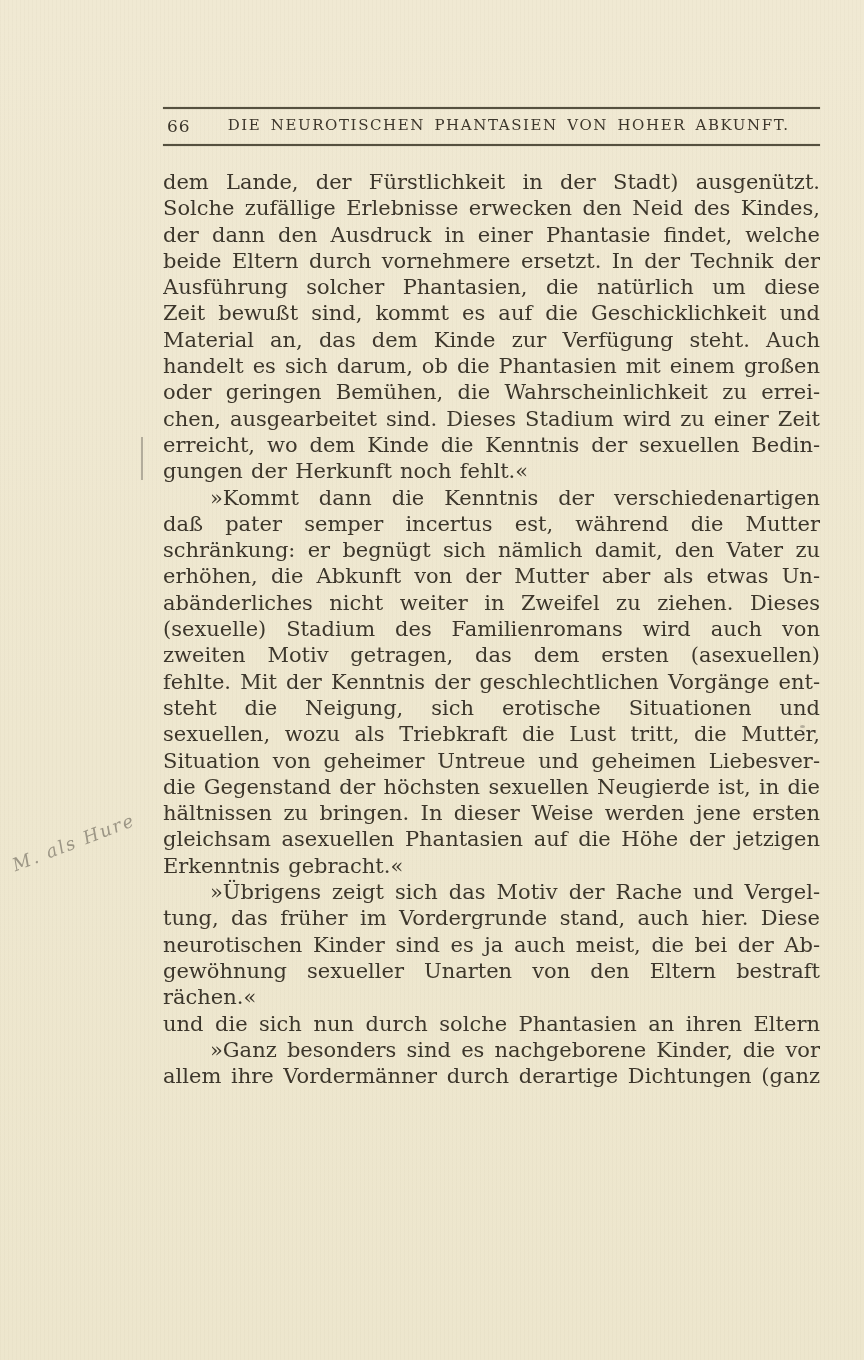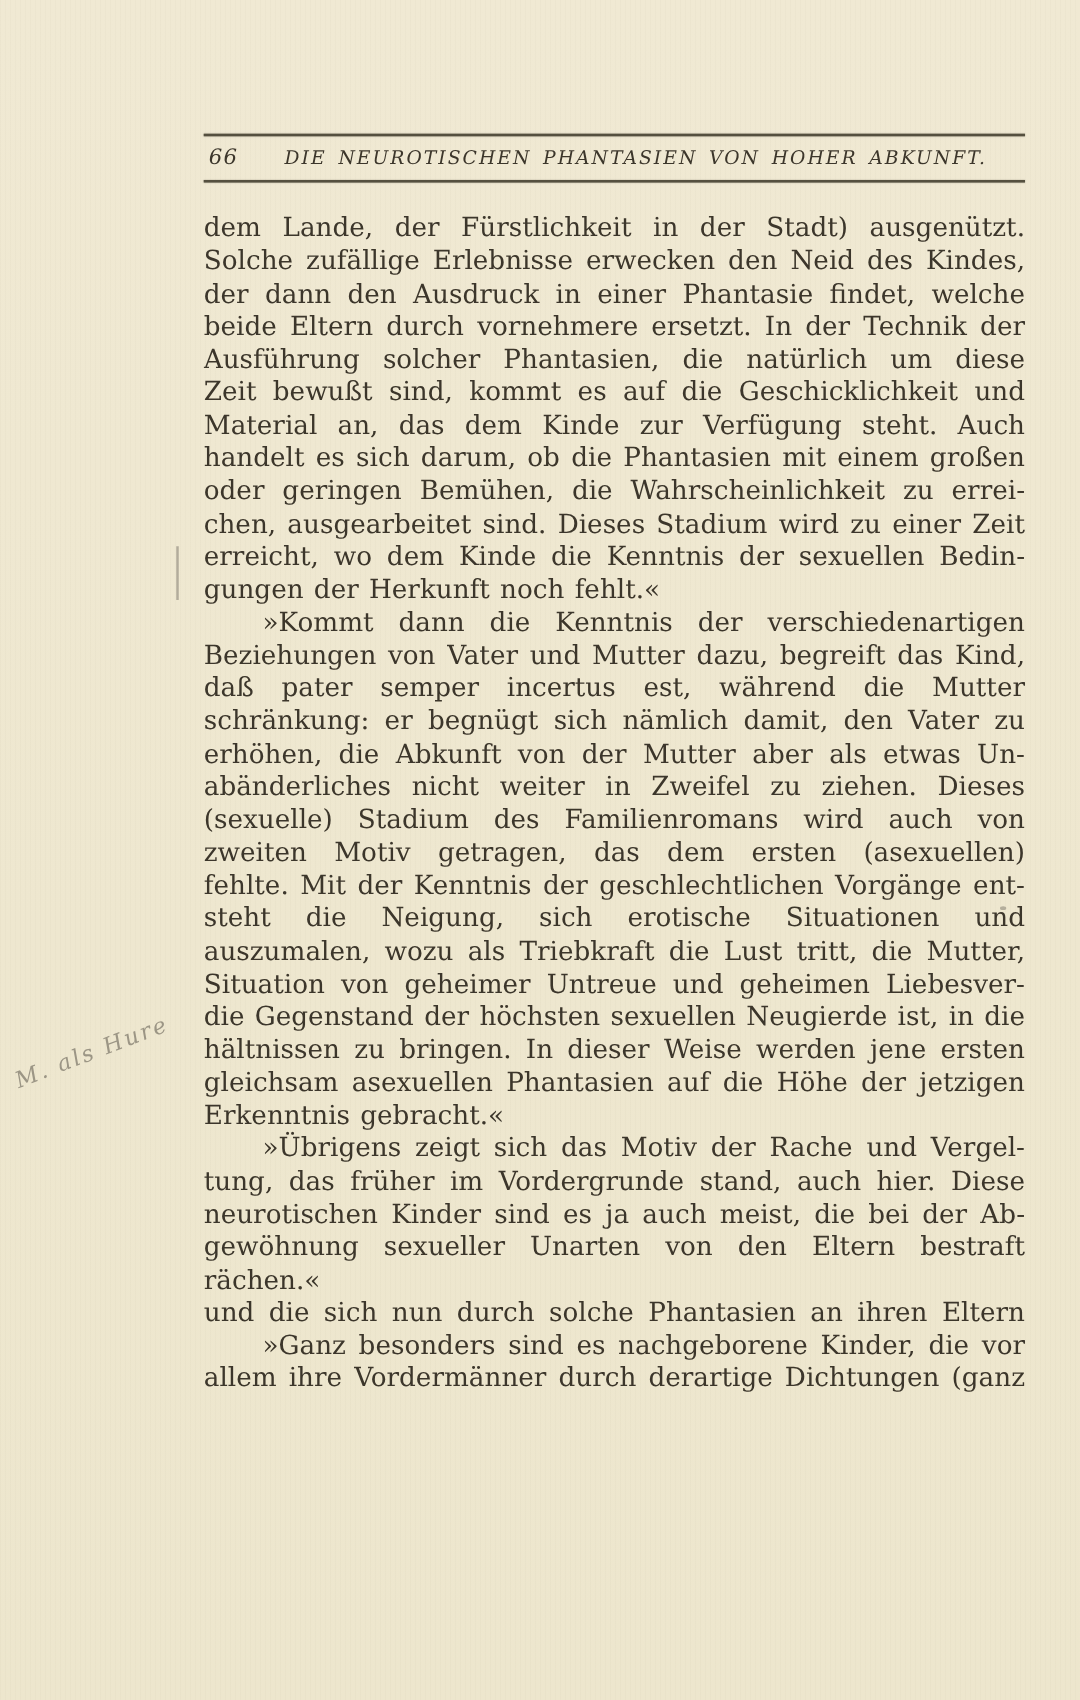--- a/index.html
+++ b/index.html
@@ -23,23 +23,22 @@
     top: 107px;
     width: 657px;
   }
   .rule {
     height: 2px;
     background: #55503f;
     box-shadow: 0 0 1px rgba(60,54,43,0.6);
   }
   .header-row {
     display: flex;
-    align-items: center;
+    align-items: flex-start;
     padding: 7px 2px 8px 4px;
-    font-style: italic;
   }
   .page-number {
     font-size: 17px;
     letter-spacing: 1px;
   }
   .running-title {
     margin-left: 37px;
     font-size: 15px;
     letter-spacing: 1.6px;
     word-spacing: 3px;
@@ -129,30 +128,29 @@
       <div class="line just">beide Eltern durch vornehmere ersetzt. In der Technik der</div>
       <div class="line just">Ausführung solcher Phantasien, die natürlich um diese</div>
       <div class="line just">Zeit bewußt sind, kommt es auf die Geschicklichkeit und das</div>
       <div class="line just">Material an, das dem Kinde zur Verfügung steht. Auch</div>
       <div class="line just">handelt es sich darum, ob die Phantasien mit einem großen</div>
       <div class="line just">oder geringen Bemühen, die Wahrscheinlichkeit zu errei-</div>
       <div class="line just">chen, ausgearbeitet sind. Dieses Stadium wird zu einer Zeit</div>
       <div class="line just">erreicht, wo dem Kinde die Kenntnis der sexuellen Bedin-</div>
       <div class="line">gungen der Herkunft noch fehlt.«</div>
       <div class="line just indent">»Kommt dann die Kenntnis der verschiedenartigen sexuellen</div>
-      <div class="line just">Beziehungen von Vater und Mutter dazu, begreift das Kind,</div>
       <div class="line just">daß pater semper incertus est, während die Mutter certissima</div>
       <div class="line just">schränkung: er begnügt sich nämlich damit, den Vater zu</div>
       <div class="line just">erhöhen, die Abkunft von der Mutter aber als etwas Un-</div>
       <div class="line just">abänderliches nicht weiter in Zweifel zu ziehen. Dieses zweite</div>
       <div class="line just">(sexuelle) Stadium des Familienromans wird auch von einem</div>
       <div class="line just">zweiten Motiv getragen, das dem ersten (asexuellen) Stadium</div>
       <div class="line just">fehlte. Mit der Kenntnis der geschlechtlichen Vorgänge ent-</div>
       <div class="line just">steht die Neigung, sich erotische Situationen und Beziehungen</div>
-      <div class="line just">auszumalen, wozu als Triebkraft die Lust tritt, die Mutter,</div>
+      <div class="line just">sexuellen, wozu als Triebkraft die Lust tritt, die Mutter,</div>
       <div class="line just">Situation von geheimer Untreue und geheimen Liebesver-</div>
       <div class="line just">die Gegenstand der höchsten sexuellen Neugierde ist, in die</div>
       <div class="line just">hältnissen zu bringen. In dieser Weise werden jene ersten</div>
       <div class="line just">gleichsam asexuellen Phantasien auf die Höhe der jetzigen</div>
       <div class="line">Erkenntnis gebracht.«</div>
       <div class="line just indent">»Übrigens zeigt sich das Motiv der Rache und Vergel-</div>
       <div class="line just">tung, das früher im Vordergrunde stand, auch hier. Diese</div>
       <div class="line just">neurotischen Kinder sind es ja auch meist, die bei der Ab-</div>
       <div class="line just">gewöhnung sexueller Unarten von den Eltern bestraft wurden,</div>
       <div class="line">rächen.«</div>

